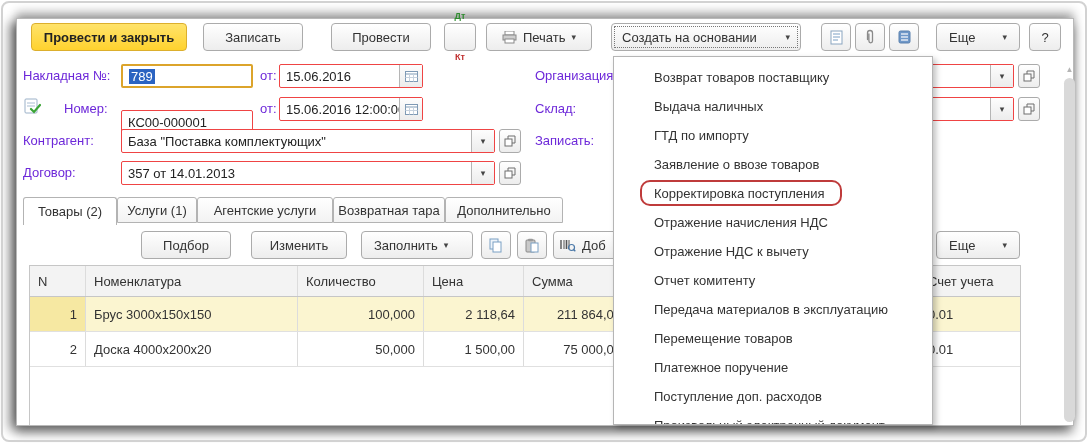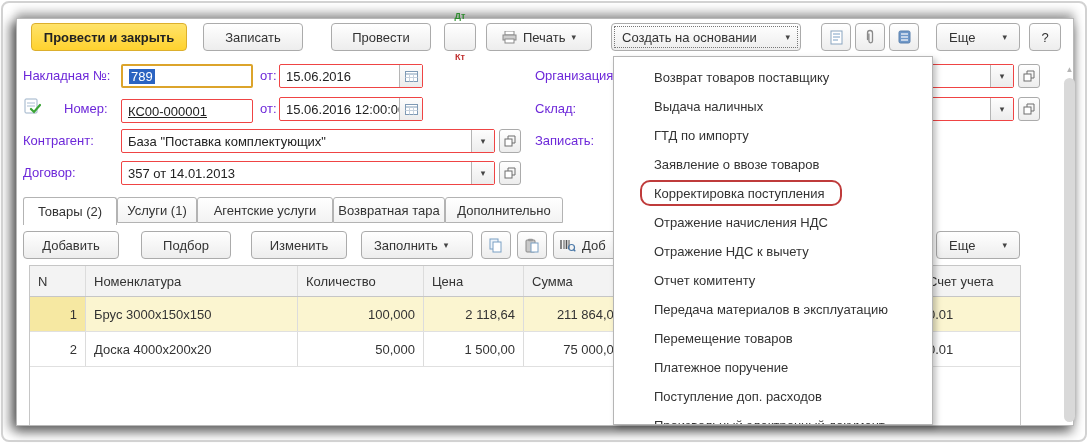--- a/index.html
+++ b/index.html
@@ -143,21 +143,21 @@
 
     <span style="position:absolute;left:7px;top:79px;">
       <svg width="17" height="17" viewBox="0 0 17 17">
           <rect x="1" y="1" width="12" height="14" rx="1" fill="#fff" stroke="#9bb1c8"></rect>
           <line x1="3" y1="5" x2="11" y2="5" stroke="#a9bdd2"></line>
           <line x1="3" y1="8" x2="11" y2="8" stroke="#a9bdd2"></line>
           <path d="M7 11 l3 3 l6 -7" fill="none" stroke="#3aa435" stroke-width="2.2" stroke-linecap="round"></path>
         </svg>
     </span>
     <span class="lbl" style="left:47px;top:82px;">Номер:</span>
-    <div class="inp" style="left:104px;top:80px;width:132px;text-decoration:underline;">
+    <div class="inp" style="left:104px;top:91px;width:132px;">
       <span class="txt">КС00-000001</span>
     </div>
     <span class="lbl" style="left:243px;top:82px;">от:</span>
     <div class="inp" style="left:262px;top:78px;width:144px;">
       <span class="txt">15.06.2016 12:00:00</span>
       <span class="seg">
         <svg width="13" height="11" viewBox="0 0 13 11">
             <rect x="0.5" y="0.5" width="12" height="10" fill="#fff" stroke="#7f9ab5"></rect>
             <line x1="0.5" y1="3" x2="12.5" y2="3" stroke="#7f9ab5"></line>
             <line x1="4.5" y1="3" x2="4.5" y2="10.5" stroke="#c7d2de"></line>
@@ -224,23 +224,20 @@
     <div class="tab" style="left:180px;width:136px;">
         <span>Агентские услуги</span>
       </div>
     <div class="tab" style="left:316px;width:112px;">
         <span>Возвратная тара</span>
       </div>
     <div class="tab" style="left:428px;width:118px;">
         <span>Дополнительно</span>
       </div>
 
-    <div class="btn" style="left:6px;top:212px;width:96px;">
-      <span>Добавить</span>
-    </div>
     <div class="btn" style="left:124px;top:212px;width:90px;">
       <span>Подбор</span>
     </div>
     <div class="btn" style="left:234px;top:212px;width:96px;">
       <span>Изменить</span>
     </div>
     <div class="btn" style="left:344px;top:212px;width:112px;justify-content:flex-start;padding:12px 12px;">
       <span>Заполнить</span>
       <span class="arrow">▾</span>
     </div>

